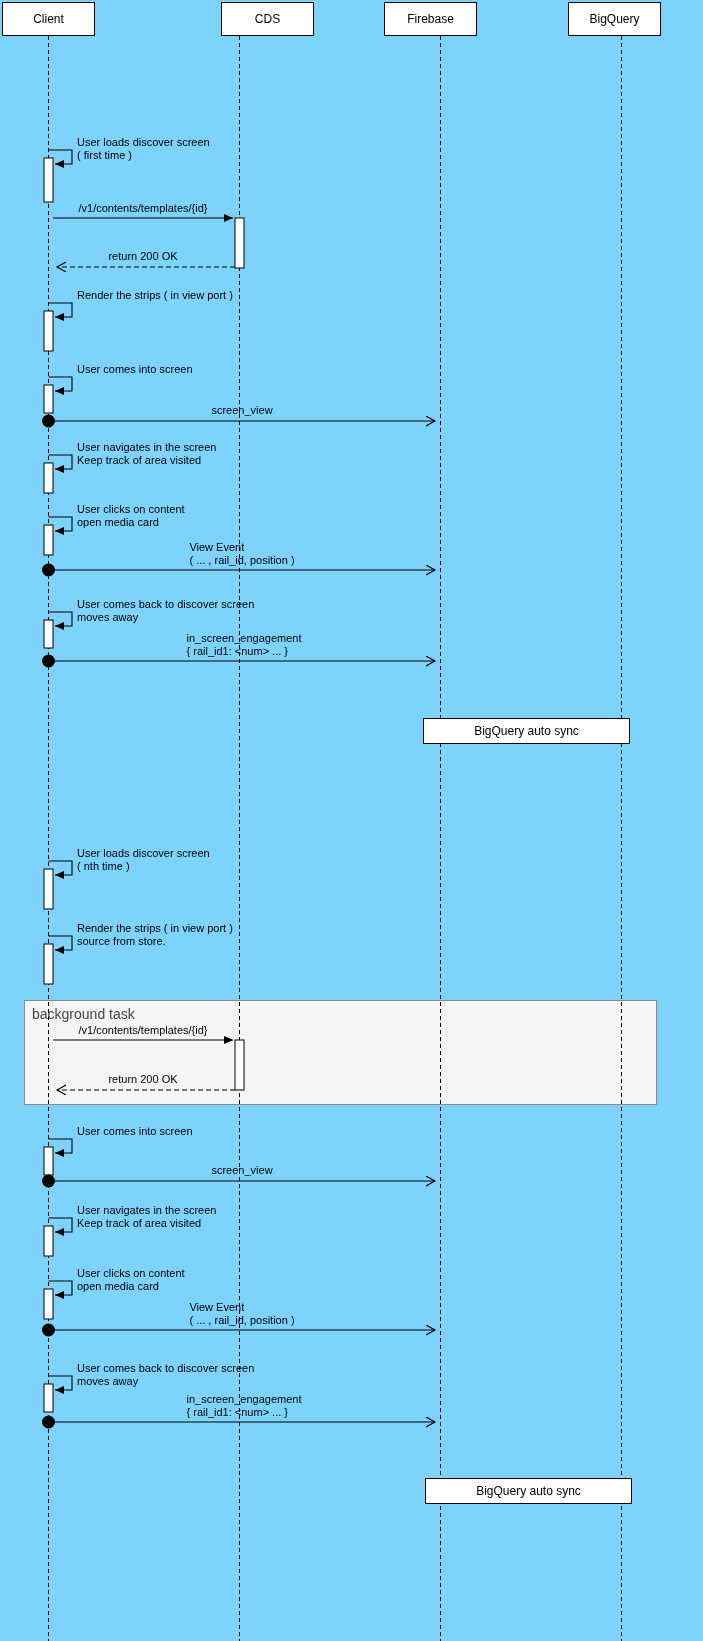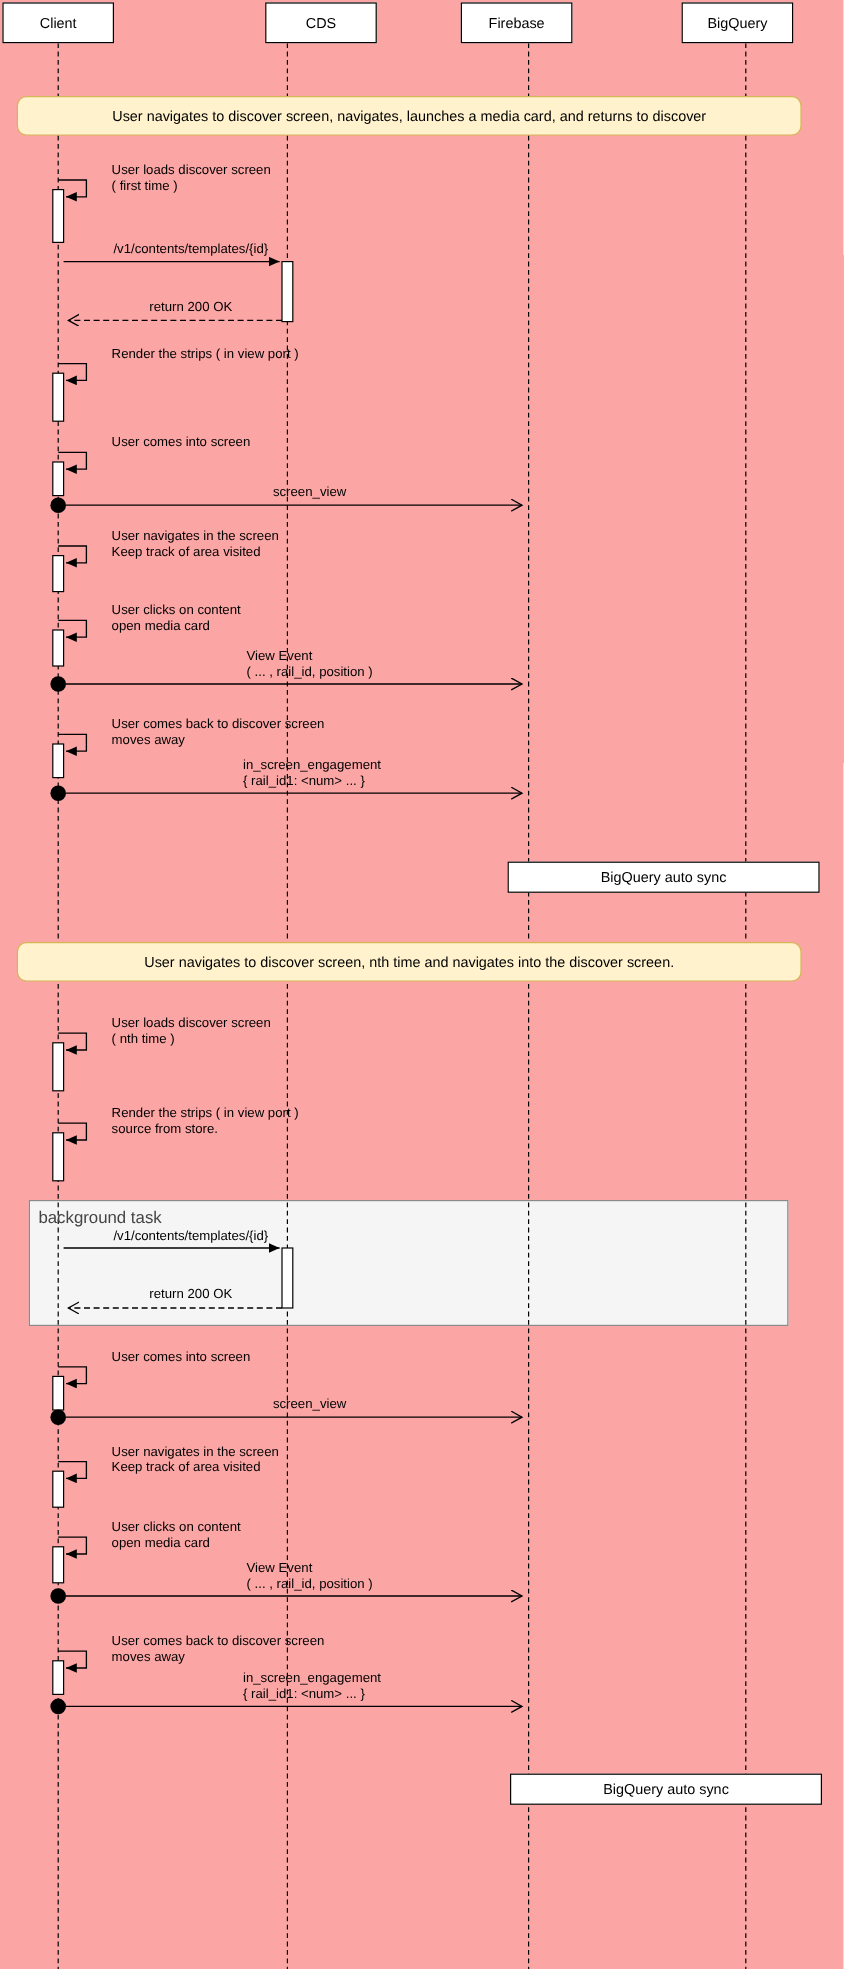--- a/index.html
+++ b/index.html
@@ -1,17 +1,17 @@
 <!DOCTYPE html>
 <html><head>
 <meta charset="utf-8">
 <style>
   html, body { margin: 0; padding: 0; background: #ffffff; }
   body { font-family: "Liberation Sans", sans-serif; color: #000; }
-  .canvas { position: relative; width: 703px; height: 1641px; background: #fca5a5; overflow: hidden; }
+  .canvas { position: relative; width: 703px; height: 1641px; background: #7dd3fc; overflow: hidden; }
 
   .actor {
     position: absolute; top: 2px; width: 93px; height: 34px;
     border: 1px solid #000; background: #fff; box-sizing: border-box;
     display: flex; align-items: center; justify-content: center;
     font-size: 12px;
   }
 
   .banner {
     position: absolute; left: 14px; width: 654px; height: 33px;
@@ -21,29 +21,29 @@
     font-size: 12px; text-align: center;
   }
 
   .frame {
     position: absolute; left: 24px; width: 633px; height: 105px;
     background: #F5F5F5; border: 1px solid #8a8a8a; box-sizing: border-box;
   }
   .frame-label { position: absolute; font-size: 14px; color: #444; }
 
   .syncbox {
-    position: absolute; width: 260px; height: 26px;
+    position: absolute; width: 207px; height: 26px;
     background: #fff; border: 1px solid #000; box-sizing: border-box;
     display: flex; align-items: center; justify-content: center;
     font-size: 12px;
   }
 
   .label {
     position: absolute; font-size: 11px; line-height: 13px;
-    white-space: pre-line; color: #000; margin-left: 16px;
+    white-space: pre-line; color: #000;
   }
   .label.center { transform: translateX(-50%); text-align: left; }
 
   svg.layer { position: absolute; left: 0; top: 0; }
 </style>
 </head>
 <body>
 
 <div class="canvas">
 
@@ -167,22 +167,20 @@
       <circle cx="48.5" cy="1422" r="6.5" fill="#000"></circle>
       <line x1="55" y1="1422" x2="435" y2="1422" stroke="#000" stroke-width="1.1" marker-end="url(#mOpen)"></line>
     </g>
   </svg>
 
   <div class="actor" style="left:2px;">Client</div>
   <div class="actor" style="left:193px;margin-left:28px;">CDS</div>
   <div class="actor" style="left:384px;">Firebase</div>
   <div class="actor" style="left:568px;">BigQuery</div>
 
-  <div class="banner" style="top:80px;">User navigates to discover screen, navigates, launches a media card, and returns to discover</div>
-  <div class="banner" style="top:785px;">User navigates to discover screen, nth time and navigates into the discover screen.</div>
 
   <div class="syncbox" style="left:423px; top:718px;">BigQuery auto sync</div>
   <div class="syncbox" style="left:425px; top:1478px;">BigQuery auto sync</div>
 
   <div class="frame-label" style="left:32px; top:1006px;">background task</div>
 
   <div class="label" style="left:77px; top:136px;">User loads discover screen
 ( first time )</div>
   <div class="label center" style="left:143px; top:202px;">/v1/contents/templates/{id}</div>
   <div class="label center" style="left:143px; top:250px;">return 200 OK</div>

